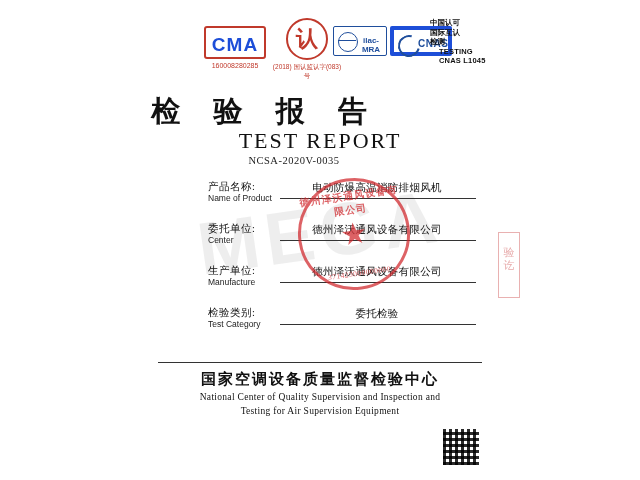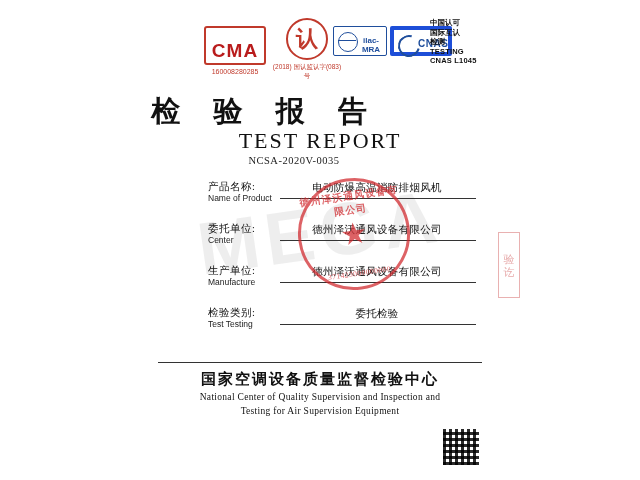--- a/index.html
+++ b/index.html
@@ -34,26 +34,26 @@
     position: absolute;
     text-align: center;
   }
 
   
   .mark-cma { left: 190px; top: 16px; width: 90px; }
   .cma-badge {
     display: inline-block;
     border: 2px solid #c0392b;
     border-radius: 3px;
-    color: #b91c1c;
+    color: #1d4ed8;
     font-family: "Liberation Sans", sans-serif;
     font-weight: bold;
     font-size: 19px;
     letter-spacing: 1px;
-    padding: 13px 6px 2px 6px;
+    padding: 7px 6px 2px 6px;
     line-height: 20px;
   }
   .cma-code {
     color: #c0392b;
     font-family: "Liberation Sans", sans-serif;
     font-size: 7px;
     letter-spacing: 0px;
     margin-top: 3px;
   }
 
@@ -169,21 +169,21 @@
     width: 120px;
     text-align: left;
   }
   .cnas-lines {
     font-family: "Liberation Sans", sans-serif;
     font-size: 7.5px;
     line-height: 9.5px;
     color: #111111;
     font-weight: bold;
   }
-  .cnas-lines .en { letter-spacing: 0.2px; }
+  .cnas-lines .en { letter-spacing: 0.2px; margin-left: 9px; }
 
   
   .title-cn {
     position: absolute;
     top: 92px;
     left: 0;
     width: 518px;
     text-align: center;
     font-family: "Liberation Serif", serif;
     font-size: 29px;
@@ -384,21 +384,21 @@
     left: 498px;
     top: 232px;
     width: 22px;
     height: 66px;
     border: 1px solid rgba(200,60,60,0.40);
     color: rgba(200,60,60,0.45);
     font-family: "Liberation Serif", serif;
     font-size: 11px;
     line-height: 13px;
     text-align: center;
-    padding-top: 20px;
+    padding-top: 13px;
     box-sizing: border-box;
     pointer-events: none;
   }
 
   
   .qr {
     position: absolute;
     left: 442px;
     top: 428px;
     width: 36px;
@@ -486,21 +486,21 @@
         <span class="cn">生产单位:</span>
         <span class="en">Manufacture</span>
       </div>
       <div class="field-value">德州泽沃通风设备有限公司</div>
       <div class="field-line"></div>
     </div>
 
     <div class="field-row wide">
       <div class="field-label">
         <span class="cn">检验类别:</span>
-        <span class="en">Test Testing</span>
+        <span class="en">Test Category</span>
       </div>
       <div class="field-value">委托检验</div>
       <div class="field-line"></div>
     </div>
 
   </div>
 
   <div class="seal">
     <div class="seal-arc-top">德州泽沃通风设备有限公司</div>
     <div class="seal-star">★</div>

